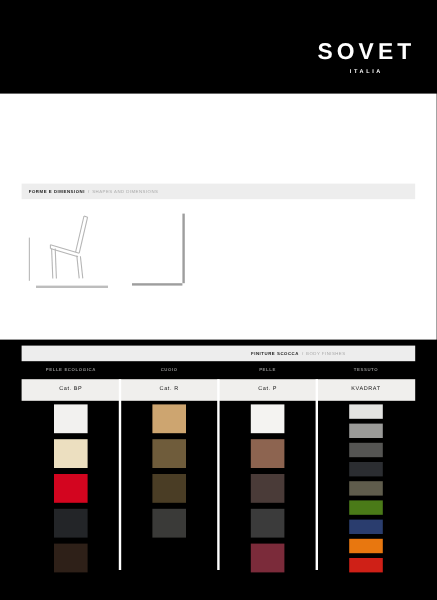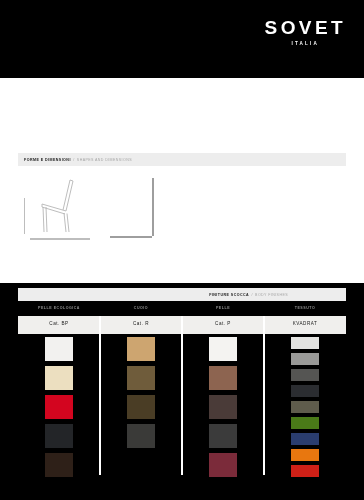--- a/index.html
+++ b/index.html
@@ -5,21 +5,21 @@
   * { margin:0; padding:0; box-sizing:border-box; }
   html,body {
     width:364px; height:500px;
     background:#000;
     font-family:"Liberation Sans", sans-serif;
     overflow:hidden;
   }
   .page { position:relative; width:364px; height:500px; background:#000; }
 
   
-  .header { position:absolute; left:0; top:0; width:364px; height:78px; background:#000; }
+  .header { position:absolute; left:0; top:16px; width:364px; height:78px; background:#000; }
   .logo-wrap { position:absolute; right:18px; top:18px; text-align:center; }
   .logo-main {
     color:#fff; font-size:19px; font-weight:700; letter-spacing:3.4px;
     line-height:1; font-family:"Liberation Sans", sans-serif;
   }
   .logo-sub {
     color:#fff; font-size:4.6px; font-weight:600; letter-spacing:2.2px;
     margin-top:4px; font-family:"Liberation Sans", sans-serif;
   }
 

